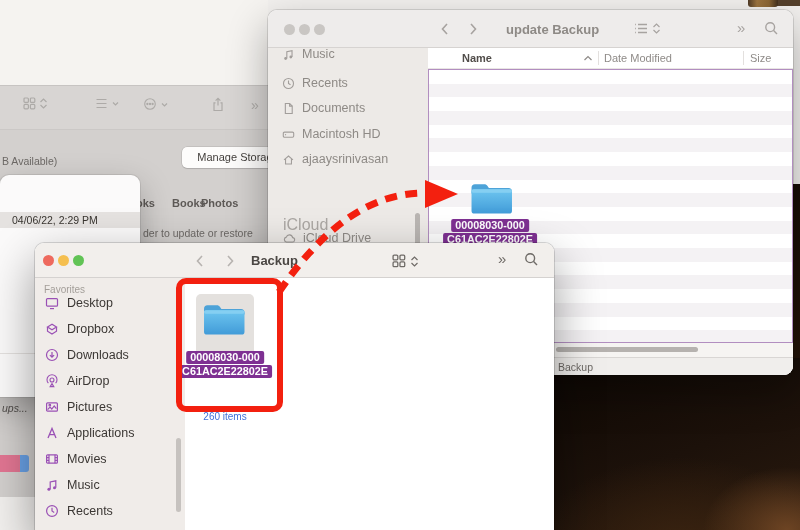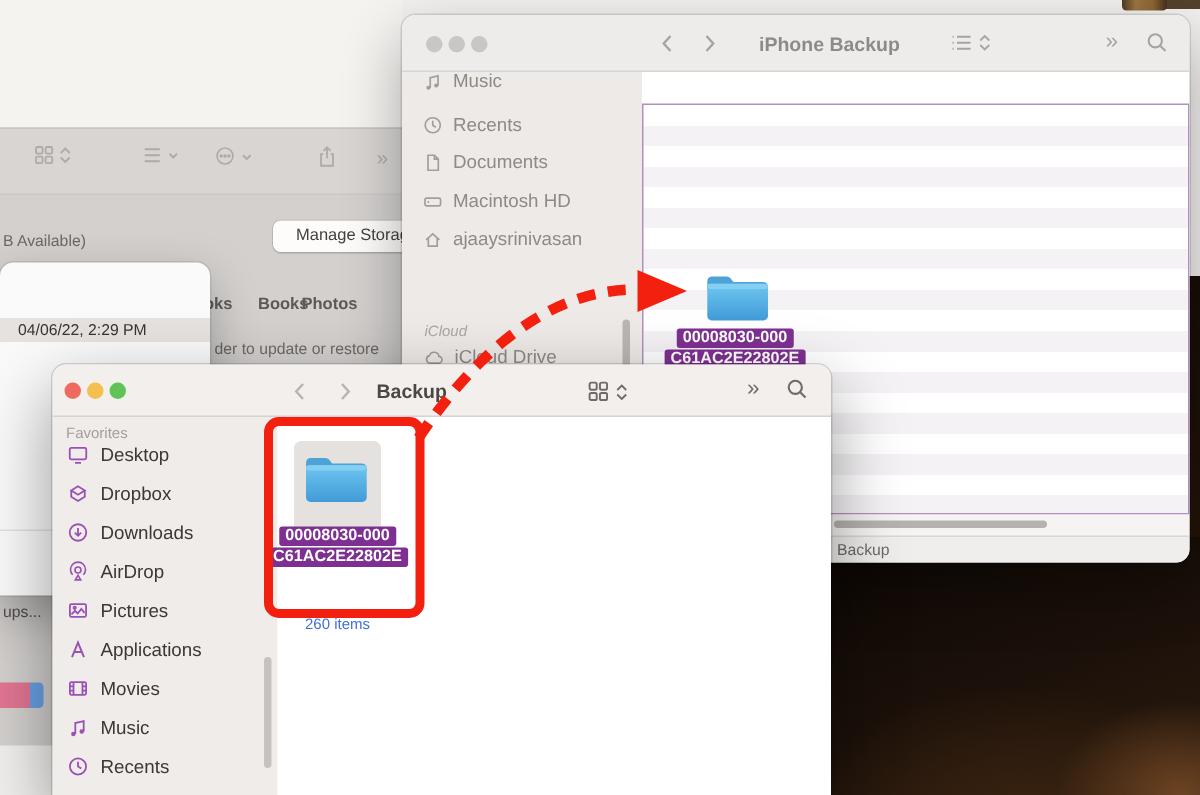--- a/index.html
+++ b/index.html
@@ -28,21 +28,21 @@
     border-top:1px solid #c7c4c2; border-bottom:1px solid #cbc8c6; color:#a3a09d; }
   .blw-tool { position:absolute; top:11px; display:flex; align-items:center; gap:3px; opacity:.8; }
   #blw-manage-btn { left:182px; top:147px; width:112px; height:21px; background:#fdfcfb;
     border-radius:5px; box-shadow:0 0 0 .5px rgba(0,0,0,.15),0 1px 1px rgba(0,0,0,.1);
     font-size:11px; color:#433f3c; text-align:center; line-height:21px; white-space:nowrap; overflow:hidden; }
   #blw-available { left:2px; top:155px; font-size:10.5px; color:#6d6966; white-space:nowrap; }
   #blw-tabs { left:0; top:197px; width:268px; height:14px; font-size:11px; font-weight:bold;
     color:#5d5956; }
   #blw-tabs span { position:absolute; top:0; white-space:nowrap; }
   #blw-restore { left:143px; top:227px; font-size:10.5px; color:#6d6966; white-space:nowrap; }
-  #blw-backups { left:2px; top:402px; font-size:10.5px; color:#575350; white-space:nowrap; }
+  #blw-backups { left:2px; top:402px; font-size:10.5px; color:#575350; white-space:nowrap;font-style:italic; }
   #blw-bar-pink { left:0; top:455px; width:20px; height:17px; background:#e27693; }
   #blw-bar-blue { left:20px; top:455px; width:9px; height:17px; background:#69a1e6; border-radius:0 3px 3px 0; }
   #tan-photo { left:0; top:497px; width:35px; height:33px; z-index:1;
     background:radial-gradient(30px 20px at 30% 30%, #e8dcc2, rgba(0,0,0,0) 80%),
                linear-gradient(180deg,#d9c9ae 0%,#cdb795 60%,#c2a littleb 0%), #cdb795; }
 
   
   #mw { left:0; top:175px; width:140px; height:222px; z-index:2; background:#fbfafa;
     border-radius:9px 9px 0 0; box-shadow:0 0 0 1px rgba(0,0,0,.08), 0 12px 32px rgba(0,0,0,.28); }
   #mw-row { left:0; top:37px; width:140px; height:16px; background:#e5e2e0; }
@@ -55,21 +55,21 @@
     box-shadow:0 0 0 1px rgba(0,0,0,.12), 0 16px 40px rgba(0,0,0,.32); }
   #bw-toolbar { left:0; top:0; width:525px; height:38px; background:#eeeceb; border-bottom:1px solid #d6d3d1; }
   .tl { position:absolute; top:14px; width:11px; height:11px; border-radius:50%; }
   #bw .tl { background:#c9c6c3; }
   #bw-title { left:238px; top:12px; font-size:13px; font-weight:bold; color:#8e8a86; white-space:nowrap; }
   .gray-ic { color:#a7a3a0; }
   #bw-sidebar { left:0; top:38px; width:160px; height:327px; background:#edeae7; }
   .bw-row { position:absolute; left:14px; display:flex; align-items:center; gap:7px;
     font-size:12.5px; color:#8e8a86; white-space:nowrap; }
   .bw-row svg { color:#a29e9b; flex:none; }
-  #bw-icloud-hdr { position:absolute; left:15px; font-size:10px; color:#aba7a3;font-style:italic; }
+  #bw-icloud-hdr { position:absolute; left:15px; font-size:16px; color:#aba7a3; }
   #bw-sb-scroll { left:147px; top:165px; width:5px; height:66px; background:#bab6b3; border-radius:3px; }
   #bw-list { left:160px; top:38px; width:365px; height:327px; background:#fff; }
   #bw-header { position:absolute; left:0; top:0; width:365px; height:21px; background:#fff;
     border-bottom:1px solid #e8e5e3; font-size:11px; color:#8f8b88; }
   #bw-header .hdiv { position:absolute; top:3px; width:1px; height:14px; background:#e3e0de; }
   #bw-rows { position:absolute; left:0; top:21px; width:365px; height:274px;
     background:repeating-linear-gradient(180deg,#ffffff 0 13.7px,#f4f2f4 13.7px 27.4px);
     border:1.5px solid #b28ec0; }
   #bw-gutter { position:absolute; left:0; top:295px; width:365px; height:14px; background:#f6f4f2; }
   #bw-hscroll { position:absolute; left:128px; top:299px; width:142px; height:5px; background:#b6b2af; border-radius:3px; }
@@ -179,21 +179,21 @@
   <div class="abs" id="bw-toolbar">
     <div class="tl" style="left:16px"></div>
     <div class="tl" style="left:31px"></div>
     <div class="tl" style="left:46px"></div>
     <svg class="abs gray-ic" style="left:170px; top:11px" width="14" height="16" viewBox="0 0 14 16" fill="none" stroke="currentColor" stroke-width="1.6">
         <path d="M9 3 4.5 8 9 13"></path>
       </svg>
     <svg class="abs gray-ic" style="left:198px; top:11px" width="14" height="16" viewBox="0 0 14 16" fill="none" stroke="currentColor" stroke-width="1.6">
         <path d="M5 3 9.5 8 5 13"></path>
       </svg>
-    <div class="abs" id="bw-title">iPhone Backup</div>
+    <div class="abs" id="bw-title">update Backup</div>
     <div class="abs gray-ic" style="left:366px; top:12px; display:flex; gap:4px; align-items:center">
       <svg width="14" height="13" viewBox="0 0 14 13" fill="none" stroke="currentColor" stroke-width="1.3">
           <path d="M4 2.5h9M4 6.5h9M4 10.5h9M1 2.5h.8M1 6.5h.8M1 10.5h.8"></path>
         </svg>
       <svg width="9" height="13" viewBox="0 0 9 13" fill="none" stroke="currentColor" stroke-width="1.2">
           <path d="M1.5 5 4.5 2l3 3M1.5 8l3 3 3-3"></path>
         </svg>
     </div>
     <div class="abs gray-ic" style="left:469px; top:9px; font-size:15px"><span>»</span></div>
     <svg class="abs gray-ic" style="left:496px; top:11px" width="15" height="15" viewBox="0 0 15 15" fill="none" stroke="currentColor" stroke-width="1.4">
@@ -250,20 +250,30 @@
       <svg width="14" height="13" viewBox="0 0 14 14" fill="none" stroke="currentColor" stroke-width="1.2">
           <path d="M1.6 4.4q0-1.1 1.1-1.1h2.6l1 1.2h5q1.1 0 1.1 1.1v4.6q0 1.1-1.1 1.1H2.7q-1.1 0-1.1-1.1z"></path>
           <circle cx="3.2" cy="2.4" r="1"></circle>
         </svg>
       <span>Shared</span>
     </div>
     <div class="abs" id="bw-sb-scroll"></div>
   </div>
 
   <div class="abs" id="bw-list">
+    <div id="bw-header">
+      <span class="abs" style="left:34px; top:4px; font-weight:bold; color:#514d4a">Name</span>
+      <svg class="abs" style="left:155px; top:7px; color:#8f8b88" width="10" height="7" viewBox="0 0 10 7" fill="none" stroke="currentColor" stroke-width="1.2">
+          <path d="M1.5 5 5 1.5 8.5 5"></path>
+        </svg>
+      <span class="hdiv" style="left:170px"></span>
+      <span class="abs" style="left:176px; top:4px">Date Modified</span>
+      <span class="hdiv" style="left:315px"></span>
+      <span class="abs" style="left:322px; top:4px">Size</span>
+    </div>
     <div id="bw-rows"></div>
     <div id="bw-gutter"></div>
     <div id="bw-hscroll"></div>
   </div>
 
   <svg class="abs" id="bw-folder" viewBox="0 0 48 40">
     <defs>
         <linearGradient id="fg1" x1="0" y1="0" x2="0" y2="1">
       <stop offset="0" stop-color="#6ec6f0"></stop>
           <stop offset="1" stop-color="#419bd8"></stop>

